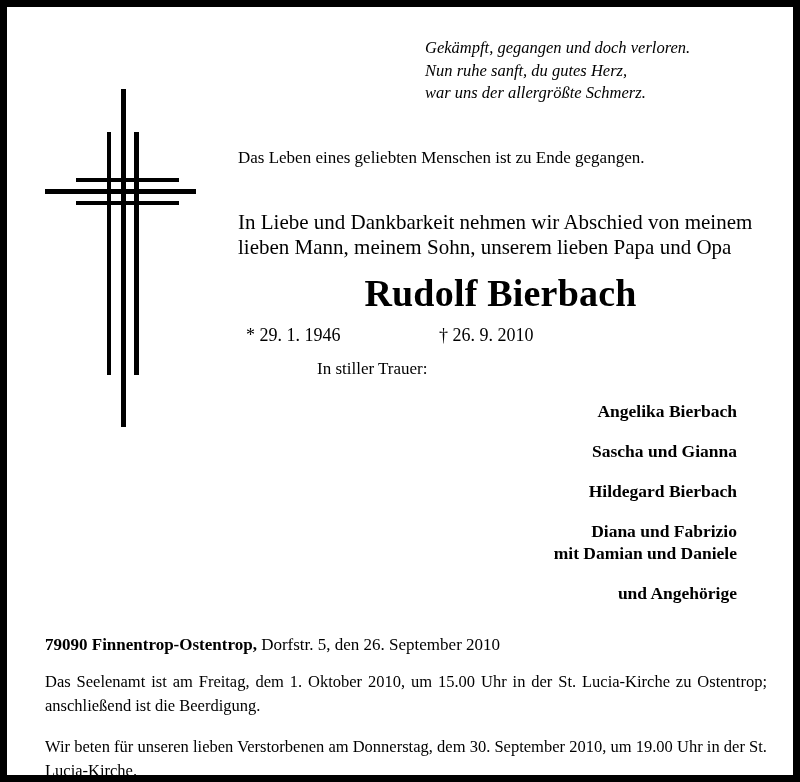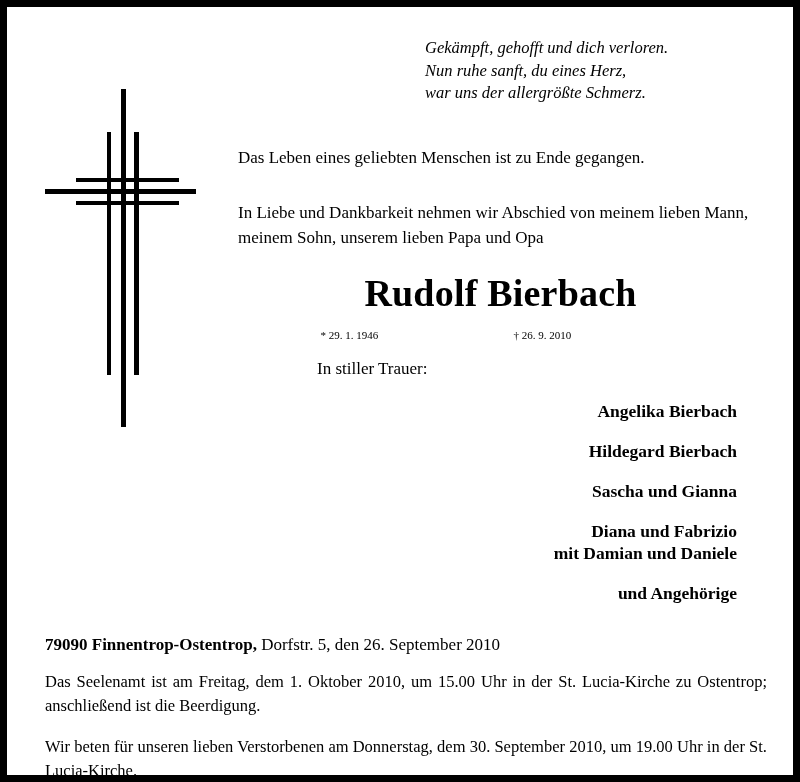--- a/index.html
+++ b/index.html
@@ -69,45 +69,44 @@
     left: 231px;
     top: 139px;
     width: 525px;
   }
   .lead {
     font-size: 17px;
     line-height: 24px;
     margin: 0;
   }
   .intro {
-    font-size: 17px;
+    font-size: 21px;
     line-height: 25px;
-    margin: 30px 0 0 0;
+    margin: 40px 0 0 0;
   }
 
   
   .name-block {
     position: absolute;
     left: 231px;
     top: 264px;
     width: 525px;
     text-align: center;
   }
   .deceased-name {
     font-size: 38px;
     font-weight: bold;
     line-height: 44px;
     letter-spacing: 0.2px;
   }
   .dates {
     margin-top: 9px;
-    font-size: 11px;
+    font-size: 18px;
     line-height: 22px;
     display: flex;
-    justify-content: center;
   }
   .date-birth { width: 175px; text-align: left; padding-left: 8px; }
   .date-death { width: 175px; text-align: left; padding-left: 18px; }
 
   
   .mourn-block {
     position: absolute;
     left: 310px;
     top: 351px;
     width: 420px;
@@ -157,22 +156,22 @@
     <div class="cross">
       <div class="bar v-center"></div>
       <div class="bar v-left"></div>
       <div class="bar v-right"></div>
       <div class="bar h-center"></div>
       <div class="bar h-top"></div>
       <div class="bar h-bottom"></div>
     </div>
 
     <div class="poem">
-      <div>Gekämpft, gehofft und dich verloren.</div>
-      <div>Nun ruhe sanft, du eines Herz,</div>
+      <div>Gekämpft, gegangen und doch verloren.</div>
+      <div>Nun ruhe sanft, du gutes Herz,</div>
       <div>war uns der allergrößte Schmerz.</div>
     </div>
 
     <div class="body-col">
       <p class="lead">Das Leben eines geliebten Menschen ist zu Ende gegangen.</p>
       <p class="intro">In Liebe und Dankbarkeit nehmen wir Abschied von meinem lieben Mann, meinem Sohn, unserem lieben Papa und Opa</p>
     </div>
 
     <div class="name-block">
       <div class="deceased-name">Rudolf Bierbach</div>
@@ -182,24 +181,24 @@
       </div>
     </div>
 
     <div class="mourn-block">
       <div class="mourn-title">In stiller Trauer:</div>
 
       <div class="mourn-item">
         <span>Angelika Bierbach</span>
       </div>
       <div class="mourn-item">
+        <span>Sascha und Gianna</span>
+      </div>
+      <div class="mourn-item">
         <span>Hildegard Bierbach</span>
-      </div>
-      <div class="mourn-item">
-        <span>Sascha und Gianna</span>
       </div>
       <div class="mourn-item">
         <span>Diana und Fabrizio</span>
         <span class="sub">mit Damian und Daniele</span>
       </div>
       <div class="mourn-item">
         <span>und Angehörige</span>
       </div>
     </div>
 

